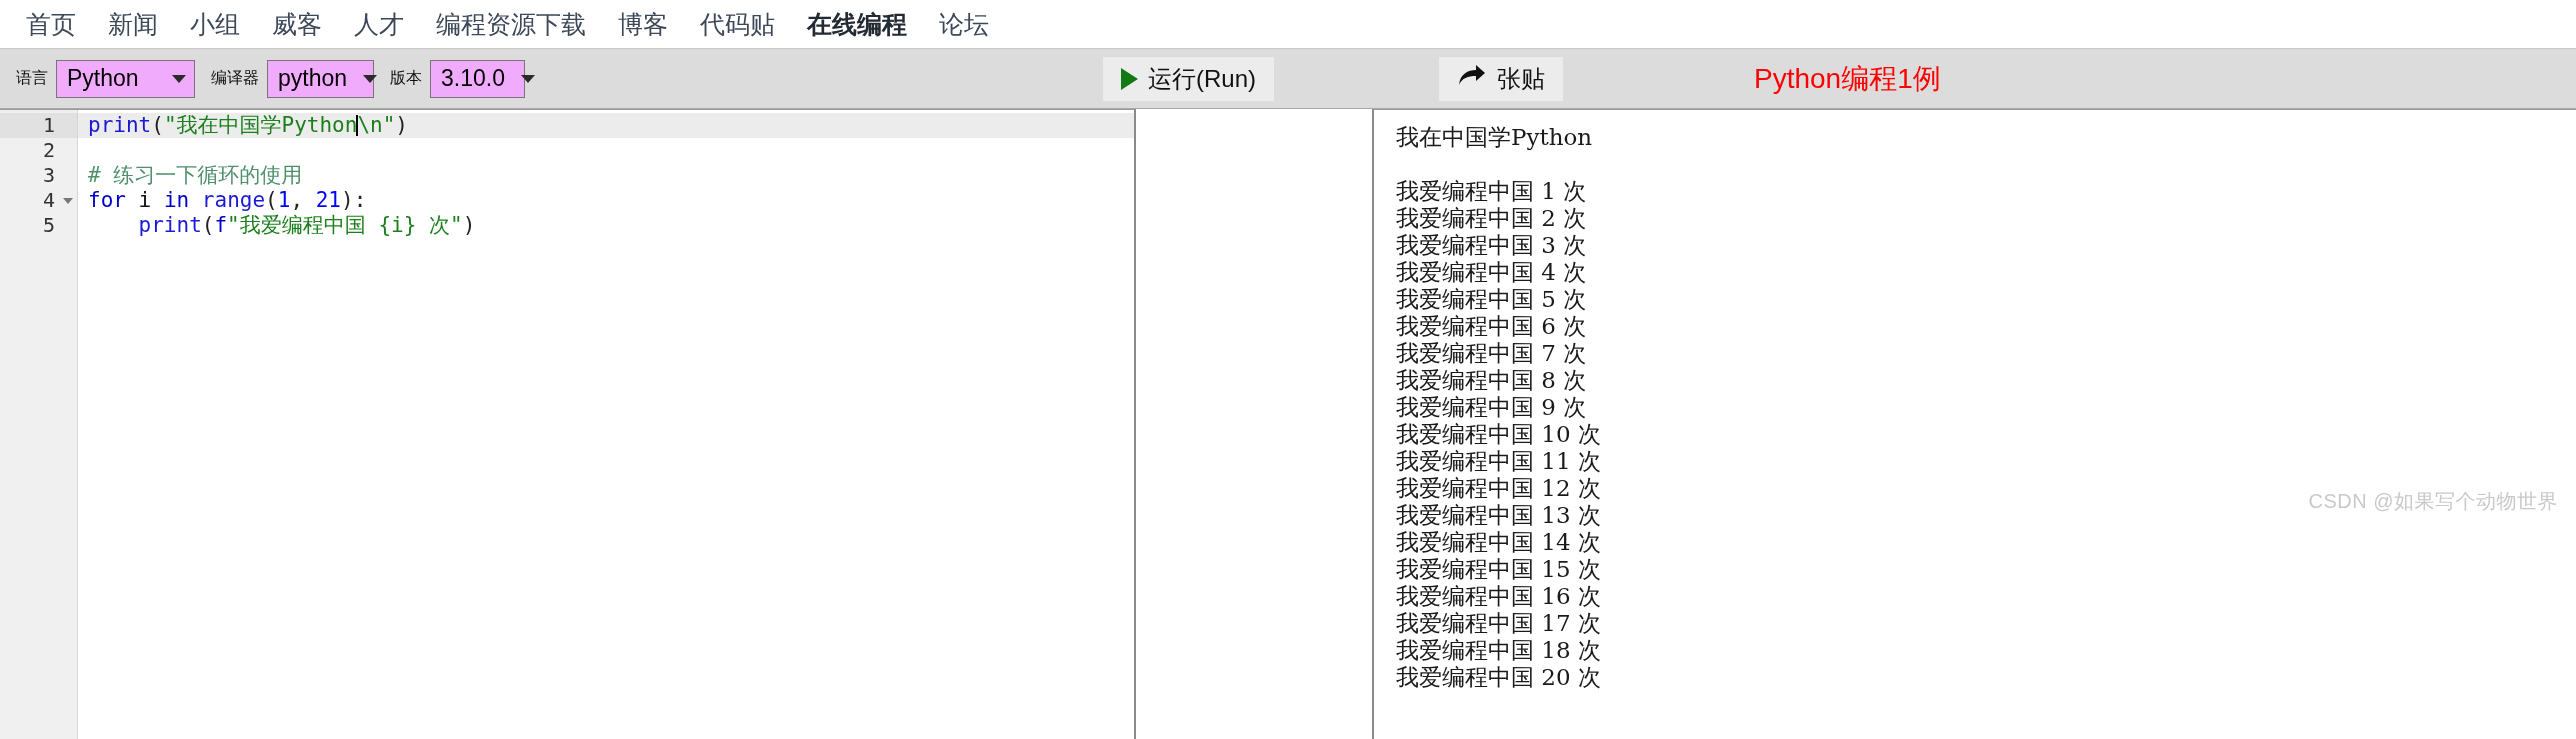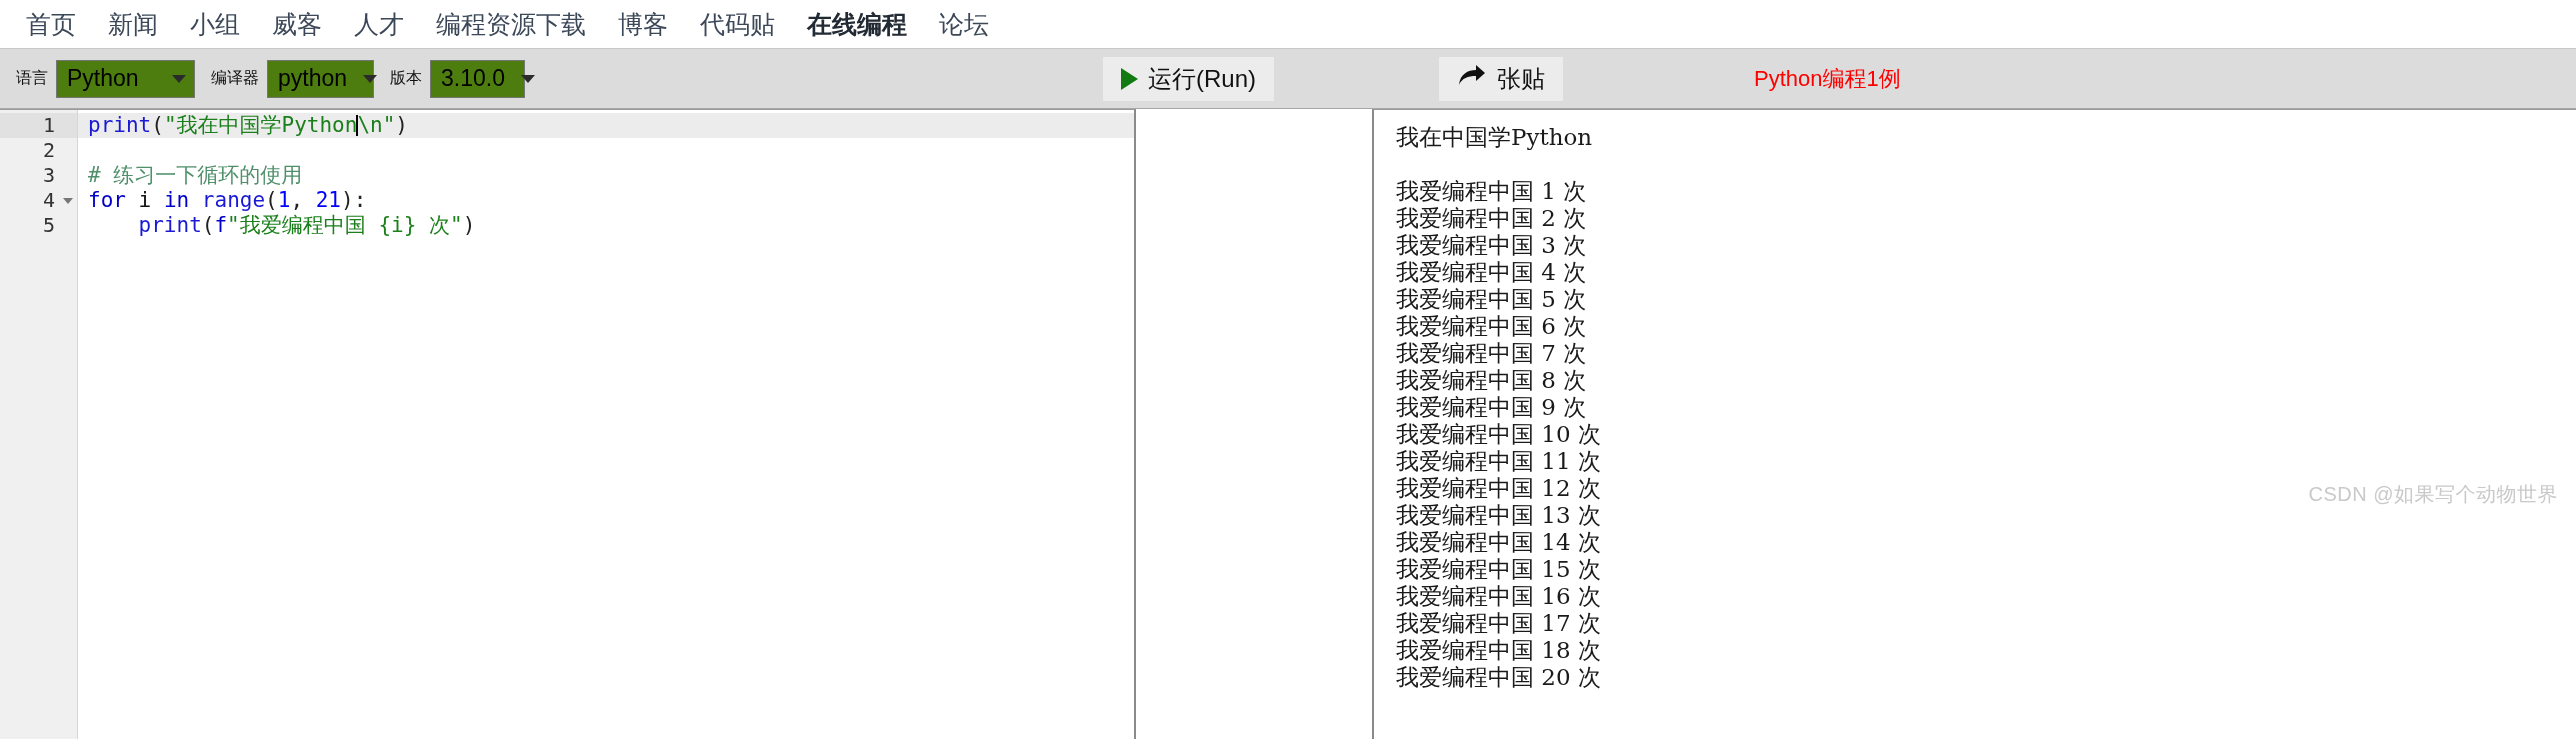--- a/index.html
+++ b/index.html
@@ -43,21 +43,21 @@
   .tb-label {
     font-size: 16px;
     color: #111;
     margin-left: 16px;
     margin-right: 8px;
     white-space: nowrap;
   }
   .tb-label.first { margin-left: 16px; }
   .select {
     height: 38px;
-    background: #4d7c0f;
+    background: #f0abfc;
     border: 1px solid #767676;
     display: flex;
     align-items: center;
     justify-content: space-between;
     padding: 0 8px 0 10px;
     font-size: 23px;
     color: #000;
     cursor: pointer;
     white-space: nowrap;
   }
@@ -92,21 +92,21 @@
     border-bottom: 11px solid transparent;
     border-left: 17px solid #127a12;
   }
 
   .btn-run  { position: absolute; left: 1103px; }
   .btn-post { position: absolute; left: 1439px; }
 
   .tb-title {
     position: absolute;
     left: 1754px;
-    font-size: 22px;
+    font-size: 28px;
     color: #ff0000;
     white-space: nowrap;
   }
 
   
   .main {
     position: absolute;
     top: 109px; left: 0;
     width: 2576px; height: 630px;
     background: #ffffff;
@@ -203,21 +203,21 @@
     font-family: "DejaVu Serif", "Liberation Serif", serif;
     font-size: 23px;
     line-height: 27px;
     color: #1a1a1a;
     white-space: pre;
     height: 27px;
   }
 
   .watermark {
     position: absolute;
-    right: 18px; bottom: 20px;
+    right: 18px; bottom: 13px;
     font-size: 20px;
     color: #c9c9c9;
     white-space: nowrap;
     letter-spacing: 0.5px;
   }
 </style>
 </head>
 <body>
 
 <div id="app">

